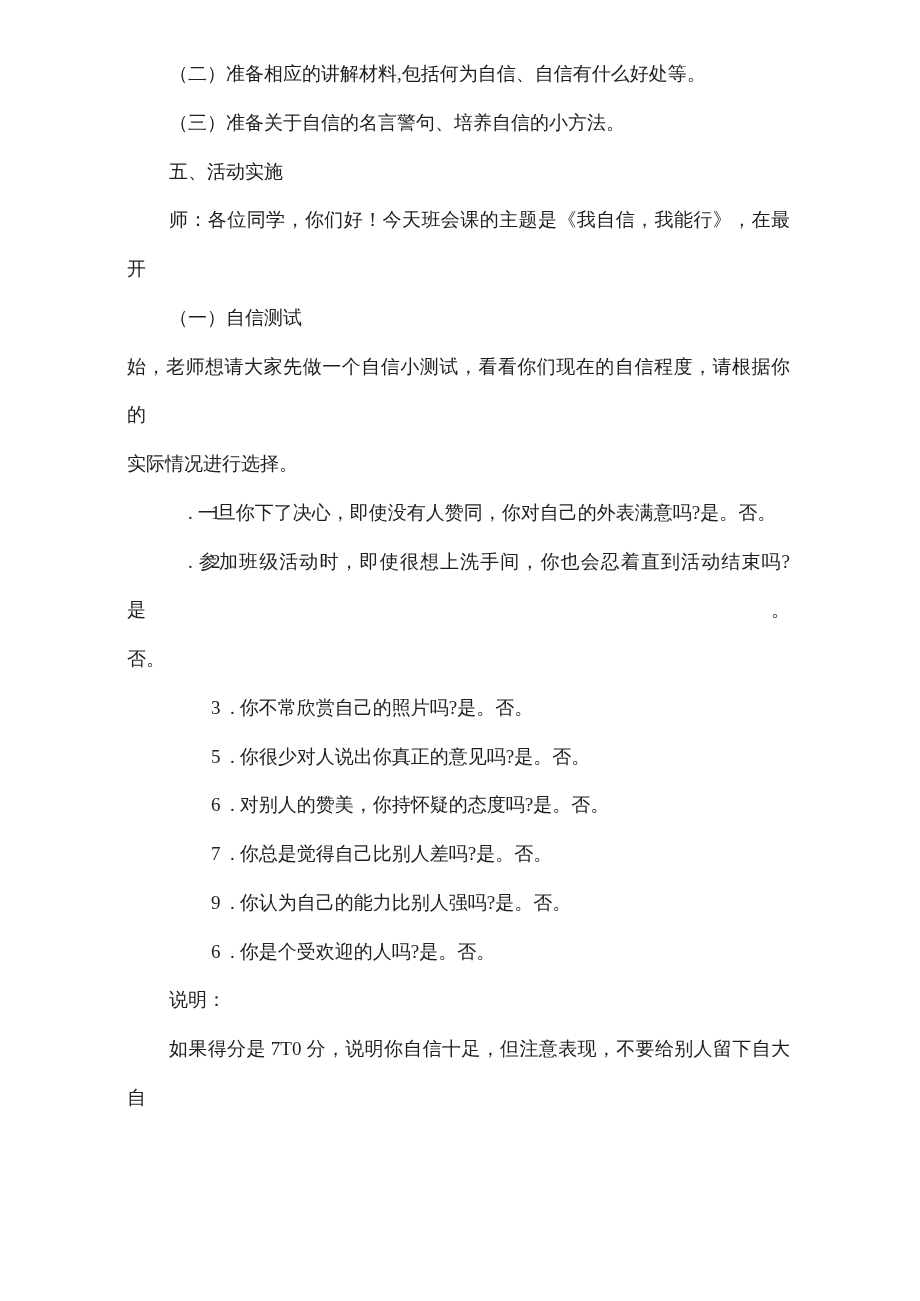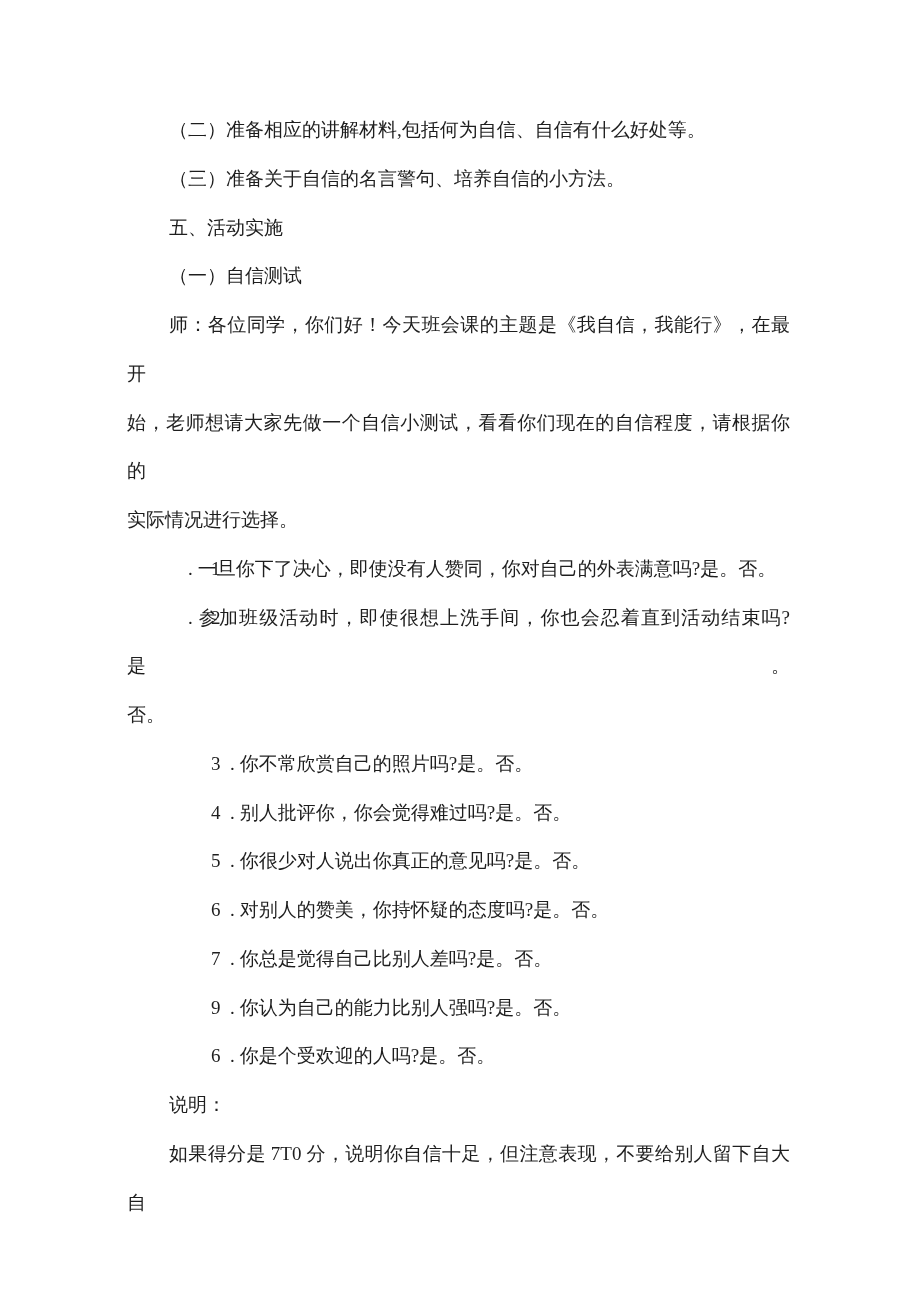--- a/index.html
+++ b/index.html
@@ -6,21 +6,21 @@
     margin: 0;
     padding: 0;
     background: #ffffff;
   }
   .page {
     position: relative;
     width: 920px;
     height: 1301px;
     background: #ffffff;
     box-sizing: border-box;
-    padding: 106px 130px 0 127px;
+    padding: 50px 130px 0 127px;
     overflow: hidden;
     font-family: "Liberation Serif", "DejaVu Serif", serif;
     font-size: 19px;
     color: #1e1e1e;
   }
   .ln {
     margin: 0;
     padding: 0;
     line-height: 48.75px;
     white-space: nowrap;
@@ -47,37 +47,36 @@
 <body>
 
 <div class="page">
 
   <p class="ln indent"><span>（二）准备相应的讲解材料,包括何为自信、自信有什么好处等。</span></p>
 
   <p class="ln indent"><span>（三）准备关于自信的名言警句、培养自信的小方法。</span></p>
 
   <p class="ln indent"><span>五、活动实施</span></p>
 
+  <p class="ln indent stretch"><span>师：各位同学，你们好！今天班会课的主题是《我自信，我能行》，在最开</span></p>
+
   <p class="ln indent"><span>（一）自信测试</span></p>
-
-  <p class="ln indent stretch"><span>师：各位同学，你们好！今天班会课的主题是《我自信，我能行》，在最开</span></p>
 
   <p class="ln stretch"><span>始，老师想请大家先做一个自信小测试，看看你们现在的自信程度，请根据你的</span></p>
 
   <p class="ln"><span>实际情况进行选择。</span></p>
 
   <p class="ln indent"><span class="q-num narrow">1</span><span class="q-dot">.</span><span>一旦你下了决心，即使没有人赞同，你对自己的外表满意吗?是。否。</span></p>
 
   <p class="ln indent stretch"><span class="q-num narrow">2</span><span class="q-dot">.</span><span>参加班级活动时，即使很想上洗手间，你也会忍着直到活动结束吗?是。</span></p>
 
   <p class="ln"><span>否。</span></p>
 
   <p class="ln indent"><span class="q-num wide">3</span><span class="q-dot">.</span><span>你不常欣赏自己的照片吗?是。否。</span></p>
 
-  <p class="ln indent"><span class="q-num wide">4</span><span class="q-dot">.</span><span>别人批评你，你会觉得难过吗?是。否。</span></p>
 
   <p class="ln indent"><span class="q-num wide">5</span><span class="q-dot">.</span><span>你很少对人说出你真正的意见吗?是。否。</span></p>
 
   <p class="ln indent"><span class="q-num wide">6</span><span class="q-dot">.</span><span>对别人的赞美，你持怀疑的态度吗?是。否。</span></p>
 
   <p class="ln indent"><span class="q-num wide">7</span><span class="q-dot">.</span><span>你总是觉得自己比别人差吗?是。否。</span></p>
 
 
   <p class="ln indent"><span class="q-num wide">9</span><span class="q-dot">.</span><span>你认为自己的能力比别人强吗?是。否。</span></p>
 

